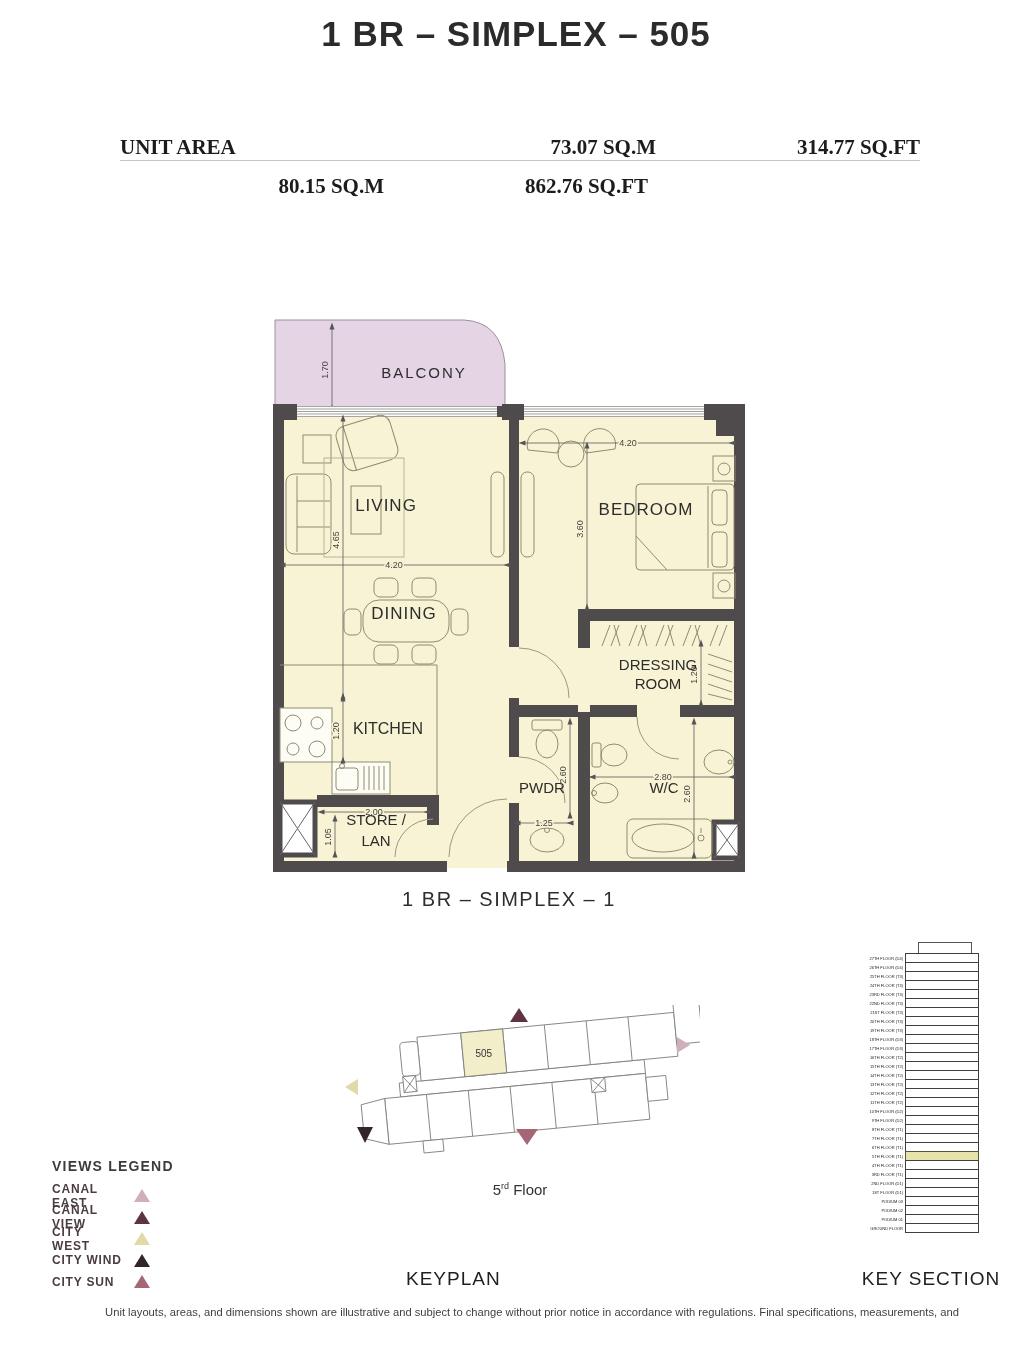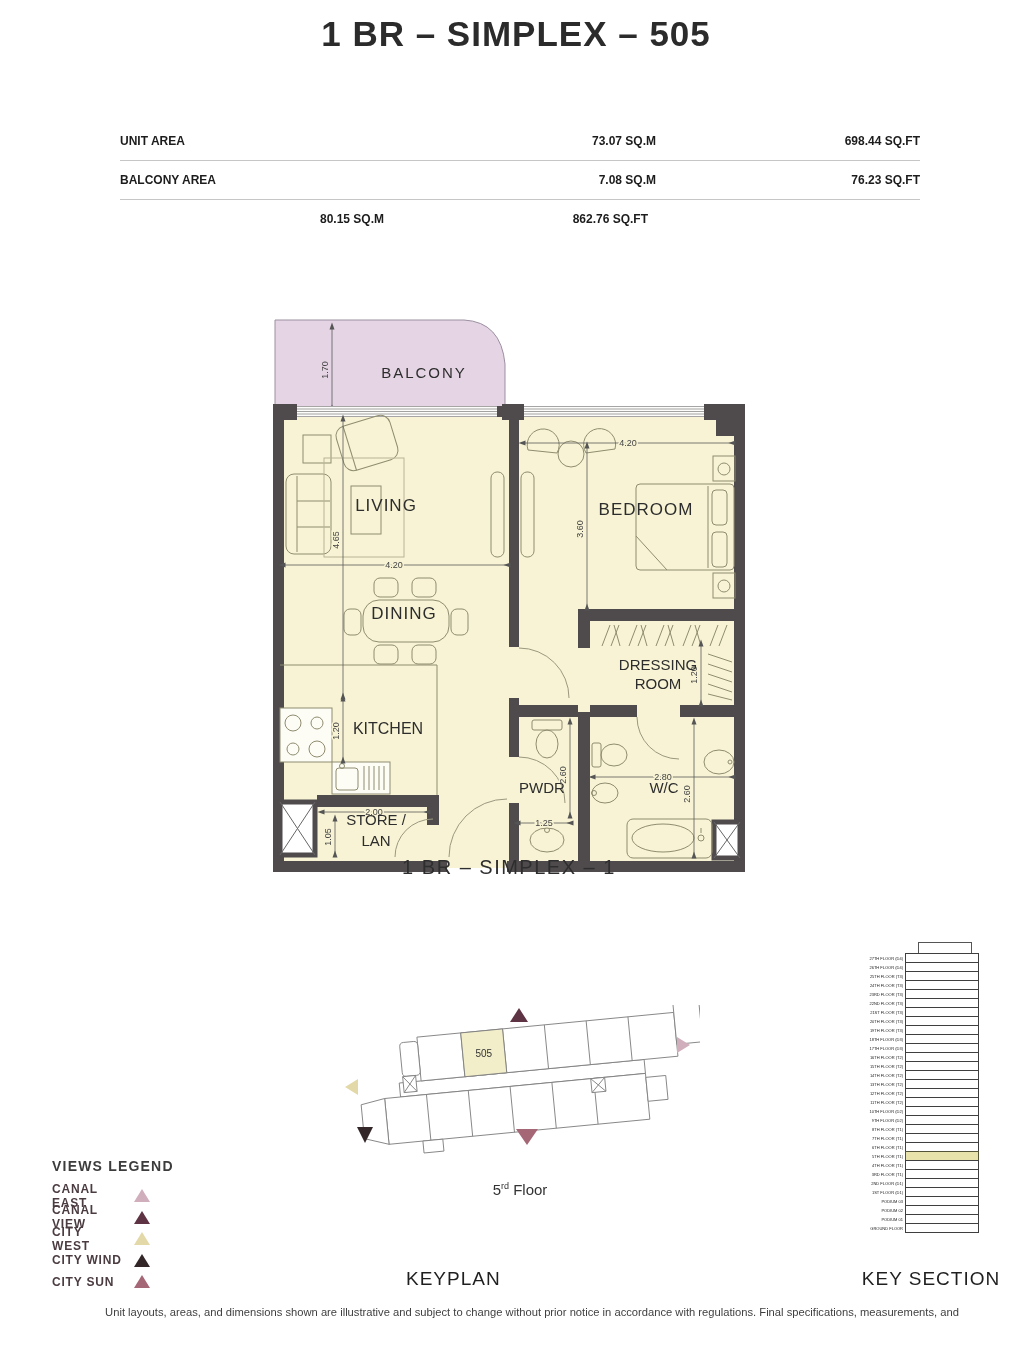--- a/index.html
+++ b/index.html
@@ -2,27 +2,27 @@
 <html><head>
 <meta charset="utf-8">
 <style>
   html,body{margin:0;padding:0;background:#ffffff;}
   body{font-family:"Liberation Sans", sans-serif; width:1032px; height:1354px; position:relative; overflow:hidden;}
   .abs{position:absolute;}
   
   .title{left:0; top:14px; width:1032px; text-align:center; font-size:35px; font-weight:bold; letter-spacing:1px; color:#2b2b2b;}
   
   .area-table{left:120px; top:122px; width:800px; color:#1c1c1c;}
-  .ar-row{display:flex; align-items:center; height:38px; font-size:12px; font-weight:bold;}
+  .ar-row{display:flex; align-items:flex-end; height:38px; font-size:21px; font-weight:bold;font-family:Liberation Serif, serif;}
   .ar-row.sep{border-bottom:1.5px solid #c6c6c6;}
   .ar-label{width:34%; text-align:left;}
   .ar-sqm{width:33%; text-align:right;}
   .ar-sqft{width:33%; text-align:right;}
   
-  .plan-caption{left:264px; top:856px; width:490px; text-align:center; font-size:20px; letter-spacing:1.5px; color:#2e2e2e;}
+  .plan-caption{left:264px; top:888px; width:490px; text-align:center; font-size:20px; letter-spacing:1.5px; color:#2e2e2e;}
   
   .floor-text{left:440px; top:1181px; width:160px; text-align:center; font-size:15px; color:#333;}
   .floor-text sup{font-size:9px;text-align:right;}
   
   .keyplan-label{left:406px; top:1268px; width:200px; font-size:19px; letter-spacing:1px; color:#1f1f1f;}
   .keysection-label{left:831px; top:1268px; width:200px; text-align:center; font-size:19px; letter-spacing:1px; color:#1f1f1f;}
   
   .views-legend{left:52px; top:1158px;}
   .vl-head{font-size:14px; font-weight:bold; letter-spacing:1.2px; color:#3c3c3c; margin-bottom:11px;}
   .vl-row{display:flex; align-items:center; height:21.5px;}
@@ -44,26 +44,21 @@
 </style>
 </head>
 <body>
 
 <div class="abs title">1 BR – SIMPLEX – 505</div>
 
 <div class="abs area-table">
   <div class="ar-row sep">
     <span class="ar-label">UNIT AREA</span>
     <span class="ar-sqm">73.07 SQ.M</span>
-    <span class="ar-sqft">698.44 SQ.FT</span>
-  </div>
-  <div class="ar-row sep">
-    <span class="ar-label">BALCONY AREA</span>
-    <span class="ar-sqm">7.08 SQ.M</span>
-    <span class="ar-sqft">76.23 SQ.FT</span>
+    <span class="ar-sqft">314.77 SQ.FT</span>
   </div>
   <div class="ar-row">
     <span class="ar-sqm">80.15 SQ.M</span>
     <span class="ar-sqft">862.76 SQ.FT</span>
   </div>
 </div>
 
 <svg class="abs" style="left:264px; top:306px;" width="490" height="570" viewBox="0 0 490 570">
   <defs>
     <marker id="arr" markerWidth="8" markerHeight="8" refX="4" refY="4" orient="auto" markerUnits="userSpaceOnUse">

